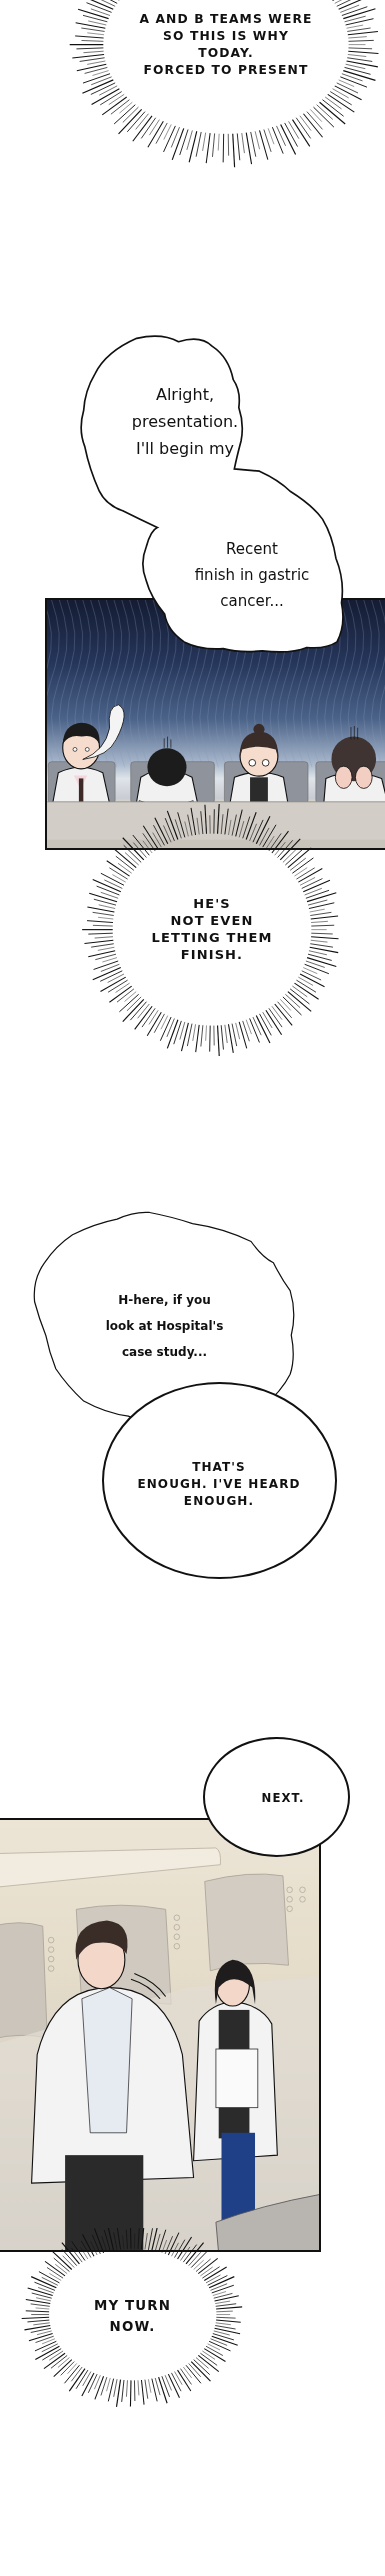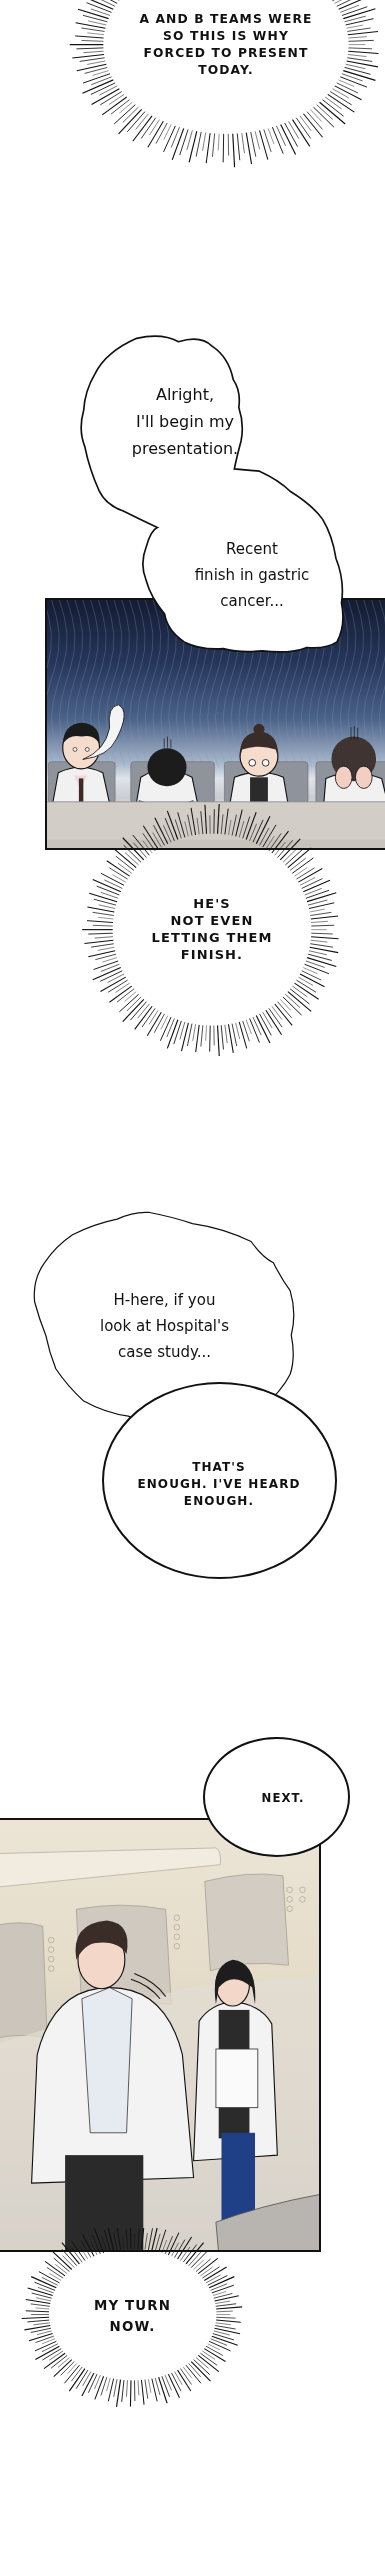--- a/index.html
+++ b/index.html
@@ -212,22 +212,22 @@
       <line x1="621.3" y1="50.6" x2="651.0" y2="45.0" stroke-width="0.80"></line>
       <line x1="622.6" y1="56.4" x2="664.4" y2="50.2" stroke-width="1.31"></line>
       <line x1="623.6" y1="62.3" x2="677.6" y2="56.3" stroke-width="1.82"></line>
       <line x1="624.4" y1="68.2" x2="657.6" y2="65.7" stroke-width="0.93"></line>
       <line x1="624.8" y1="74.1" x2="670.1" y2="72.4" stroke-width="1.44"></line>
     </g>
 </svg>
 <div class="abs caps" style="left:92px; top:11.2px; width:268px; font-size:12.3px; line-height:17px;">
   <span class="line">A and B teams were</span>
   <span class="line">So this is why</span>
+  <span class="line">today.</span>
   <span class="line">forced to present</span>
-  <span class="line">today.</span>
 </div>
 
 <div class="panel panel1">
   <svg width="347" height="252" viewBox="0 0 622 452">
 
     <g stroke="#8597b5" stroke-width="1.2" fill="none" opacity="0.45" id="waves">
         <path d="M-20 0 L-20.0 0 L-11.3 30 L-6.4 60 L-7.3 90 L-13.6 120 L-22.7 150 L-30.6 180 L-34.0 210 L-31.4 240 L-23.9 270 L-14.8 300"></path>
         <path d="M-6 0 L-6.0 0 L2.7 30 L7.6 60 L6.7 90 L0.4 120 L-8.7 150 L-16.6 180 L-20.0 210 L-17.4 240 L-9.9 270 L-0.8 300"></path>
         <path d="M8 0 L8.0 0 L16.7 30 L21.6 60 L20.7 90 L14.4 120 L5.3 150 L-2.6 180 L-6.0 210 L-3.4 240 L4.1 270 L13.2 300"></path>
         <path d="M22 0 L22.0 0 L30.7 30 L35.6 60 L34.7 90 L28.4 120 L19.3 150 L11.4 180 L8.0 210 L10.6 240 L18.1 270 L27.2 300"></path>
@@ -335,22 +335,22 @@
 </div>
 
 <svg class="layer" width="385" height="670" viewBox="0 0 690 1200">
   <path d="M245 606 Q290 596 320 612 Q360 600 380 620 Q410 640 418 680 Q432 700 428 730 Q438 760 432 790 Q424 820 420 840 L465 844 Q500 860 520 880 Q560 905 578 930 Q596 960 602 1000 Q618 1040 612 1080 Q620 1120 604 1150 Q585 1163 550 1160 Q520 1172 470 1166 Q430 1170 400 1162 Q360 1165 330 1150 Q300 1130 295 1100 Q270 1070 262 1040 Q250 1010 262 980 Q270 950 282 945 Q250 930 220 915 Q190 905 178 880 Q160 840 152 800 Q140 770 150 735 Q152 700 170 670 Q190 630 245 606 Z" fill="#ffffff" stroke="#111" stroke-width="3"></path>
 </svg>
 
 <div class="abs" style="left:150px; top:600px; width:201px; height:48px; background:#ffffff00;"></div>
 
 <div class="abs hand" style="left:101px; top:381px; width:168px; font-size:16px; line-height:27px;">
   <span class="line">Alright,</span>
+  <span class="line">presentation.</span>
   <span class="line">I'll begin my</span>
-  <span class="line">presentation.</span>
 </div>
 <div class="abs hand" style="left:168px; top:536px; width:168px; font-size:15px; line-height:26px;text-align:center;">
   <span class="line">Recent</span>
   <span class="line">finish in gastric</span>
   <span class="line">cancer...</span>
 </div>
 
 <svg class="abs" style="left:0; top:804px;" width="385" height="268" viewBox="0 0 690 480">
   <g stroke="#111" stroke-width="1.6" id="burst2">
       <line x1="558.0" y1="225.0" x2="585.5" y2="225.0" stroke-width="0.80"></line>
@@ -528,21 +528,21 @@
 <div class="abs caps" style="left:128px; top:895px; width:168px; font-size:13px; line-height:17px;">
   <span class="line">He's</span>
   <span class="line">not even</span>
   <span class="line">letting them</span>
   <span class="line">finish.</span>
 </div>
 
 <svg class="abs" style="left:0; top:1201px;" width="385" height="235" viewBox="0 0 690 420">
   <path d="M268 20 Q310 28 345 40 Q400 48 450 72 Q470 100 490 110 Q505 140 520 160 Q532 200 522 240 Q530 280 520 310 Q505 340 470 370 Q440 385 400 398 Q360 410 300 398 Q260 400 230 385 Q190 380 150 358 Q120 330 100 300 Q88 270 82 240 Q70 210 62 180 Q58 140 80 110 Q100 80 130 60 Q170 40 210 32 Q240 18 268 20 Z" fill="#ffffff" stroke="#111" stroke-width="2.2"></path>
 </svg>
-<div class="abs hand" style="left:78px; top:1287px; width:173px; font-size:15px; line-height:26px;">
+<div class="abs hand" style="left:78px; top:1287px; width:173px; font-size:12px; line-height:26px;font-weight:bold;">
   <span class="line">H-here, if you</span>
   <span class="line">look at Hospital's</span>
   <span class="line">case study...</span>
 </div>
 
 <div class="abs" style="left:102px; top:1382px; width:231px; height:193px; border:2.2px solid #111; border-radius:50%; background:#fff;"></div>
 <div class="abs caps" style="left:106px; top:1459px; width:226px; font-size:12px; line-height:17px;">
   <span class="line">That's</span>
   <span class="line">enough. I've heard</span>
   <span class="line">enough.</span>

